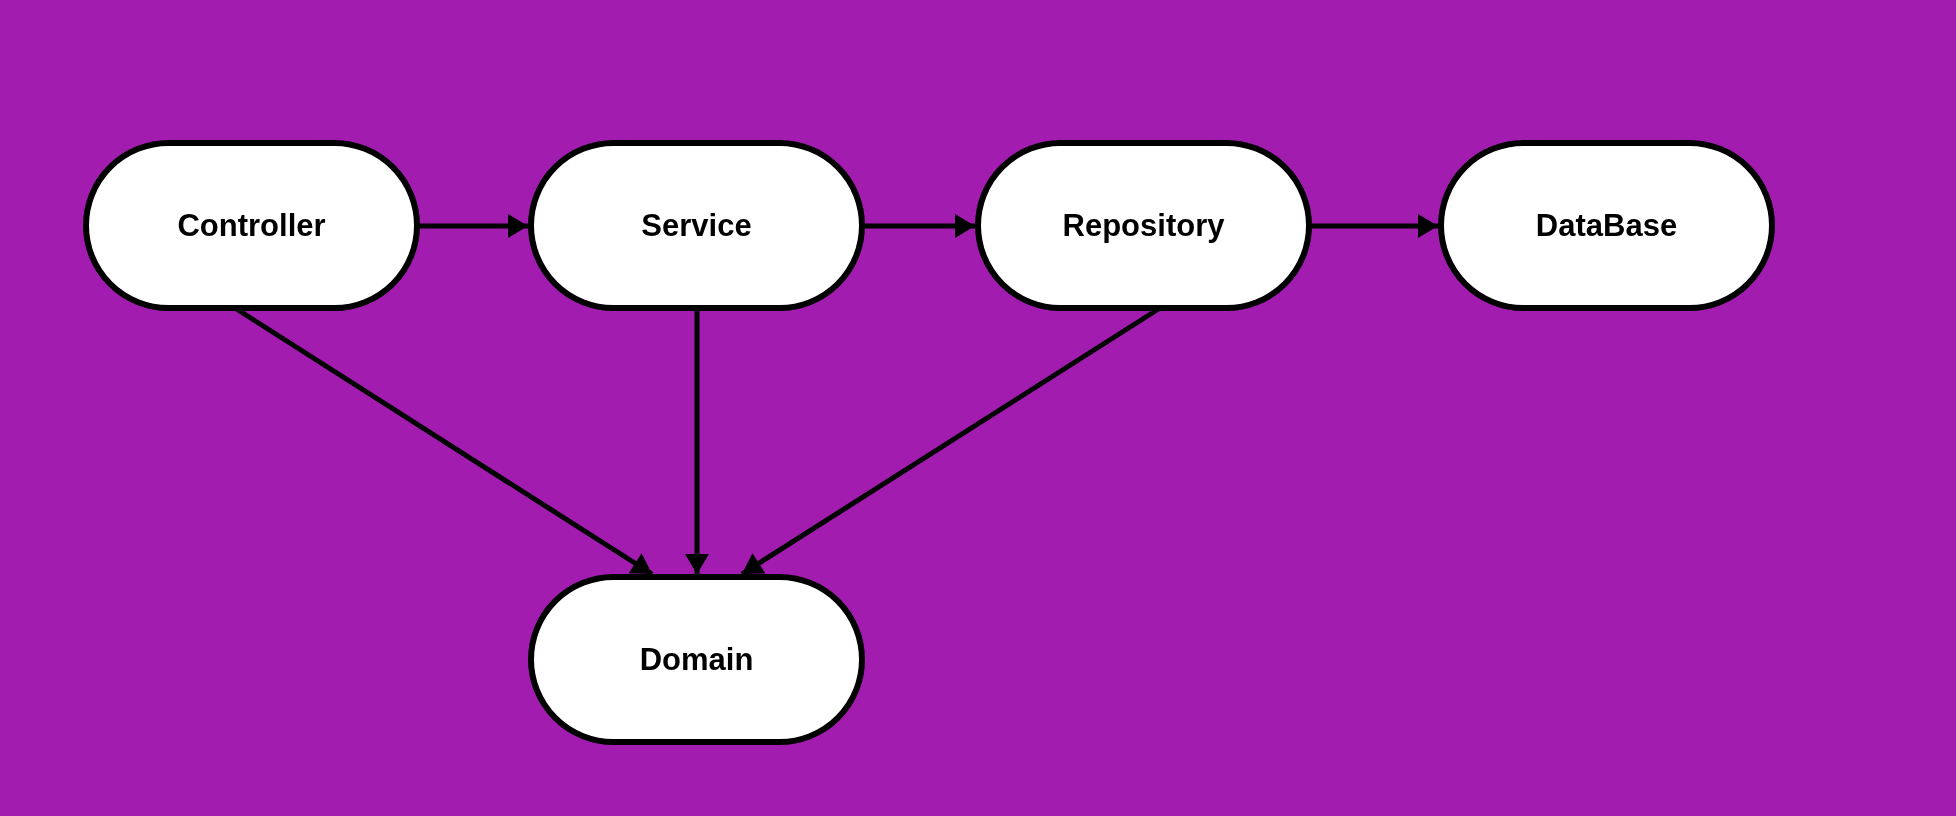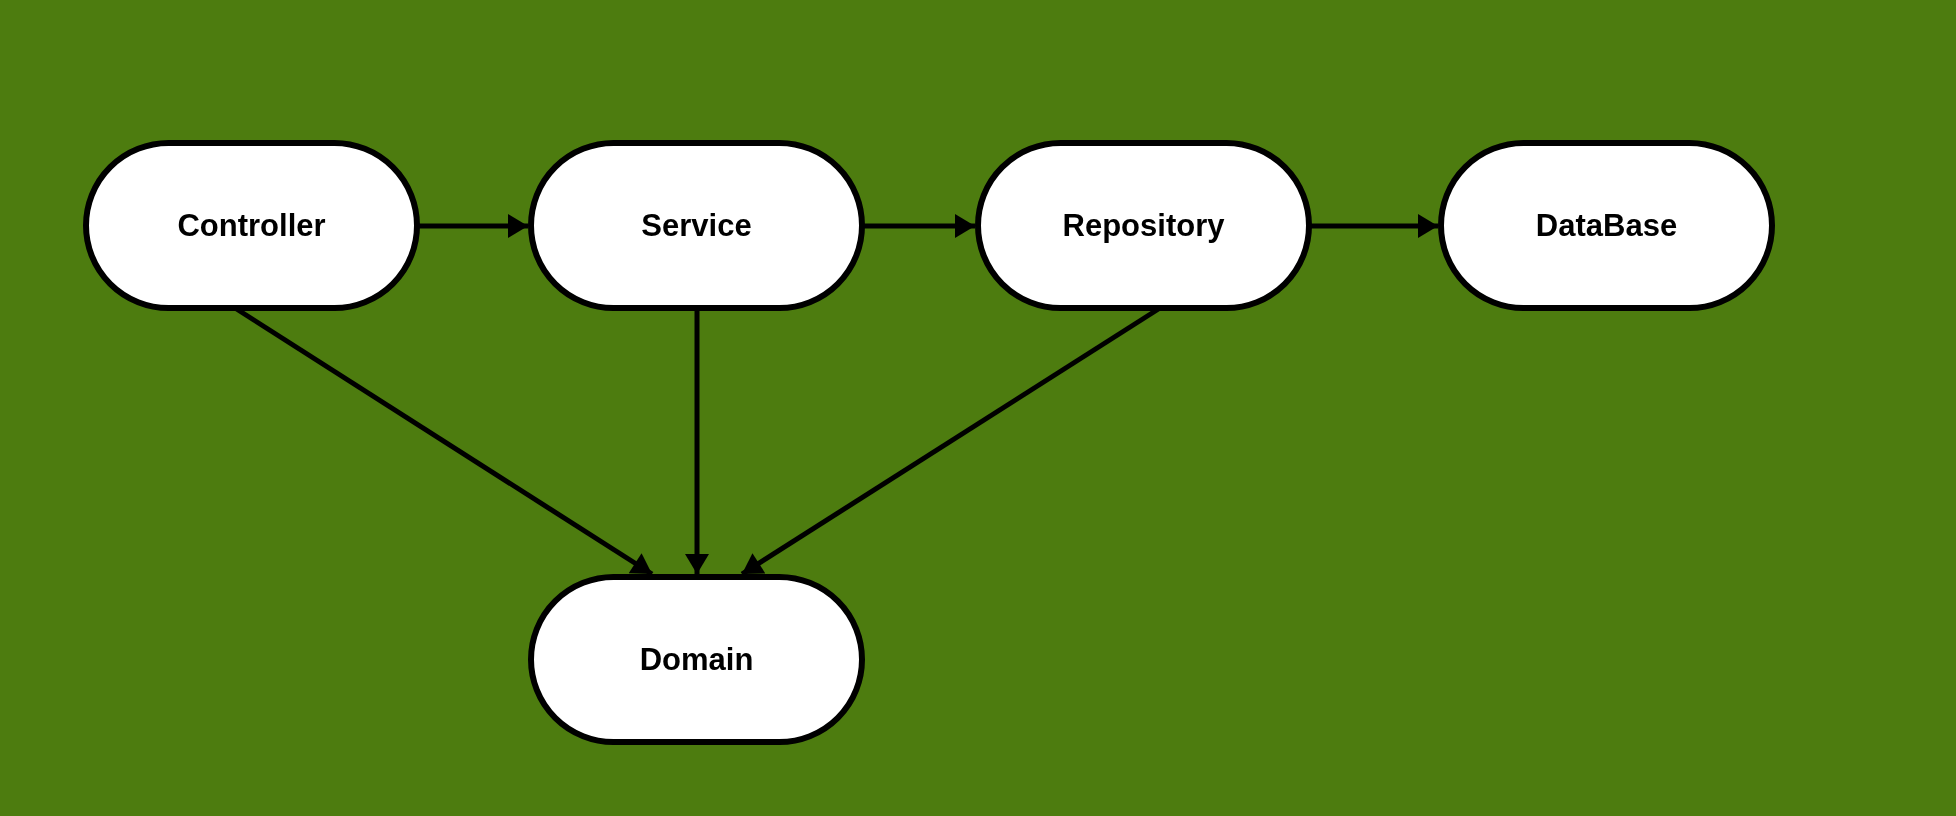--- a/index.html
+++ b/index.html
@@ -8,21 +8,21 @@
     background: #ffffff;
     width: 1956px;
     height: 816px;
     overflow: hidden;
     font-family: "Liberation Sans", sans-serif;
   }
   .canvas-wrap {
     position: relative;
     width: 1956px;
     height: 816px;
-    background: #4d7c0f;
+    background: #a21caf;
   }
   svg text {
     font-family: "Liberation Sans", "DejaVu Sans", sans-serif;
     font-weight: bold;
     font-size: 31px;
     fill: #000000;
   }
   svg rect.node-shape {
     fill: #ffffff;
     stroke: #000000;

